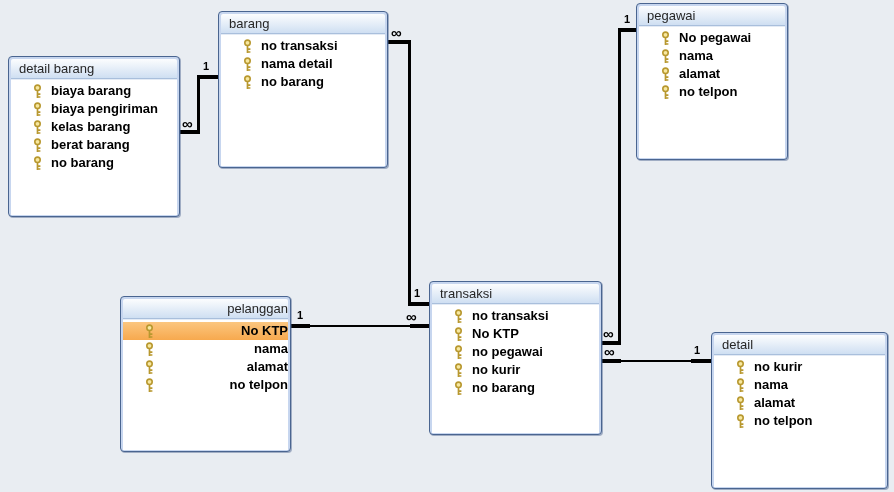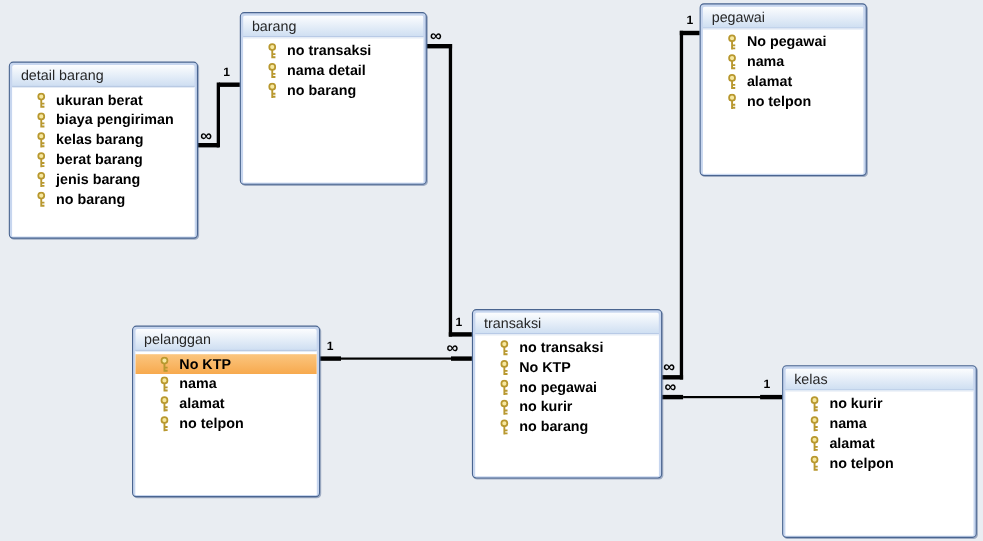--- a/index.html
+++ b/index.html
@@ -124,21 +124,21 @@
     <div class="table-title">detail barang</div>
     <div class="table-body" style="height: 135px;">
       <div class="field-rows">
           <div class="field-row">
     <span class="key-icon" hidden="">
       <svg width="11" height="15" viewBox="0 0 11 15">
         <circle cx="5.5" cy="3.8" r="2.7" fill="#f7e8a0" stroke="#b8982f" stroke-width="1.6"></circle>
         <path d="M5.5 6.5 V14 M5.5 10.2 H8.4 M5.5 13 H8.4" fill="none" stroke="#b8982f" stroke-width="1.7"></path>
       </svg>
     </span>
-    <span class="field-label">ukuran berat</span>
+    <span class="field-label">biaya barang</span>
   </div>
           <div class="field-row">
     <span class="key-icon" hidden="">
       <svg width="11" height="15" viewBox="0 0 11 15">
         <circle cx="5.5" cy="3.8" r="2.7" fill="#f7e8a0" stroke="#b8982f" stroke-width="1.6"></circle>
         <path d="M5.5 6.5 V14 M5.5 10.2 H8.4 M5.5 13 H8.4" fill="none" stroke="#b8982f" stroke-width="1.7"></path>
       </svg>
     </span>
     <span class="field-label">biaya pengiriman</span>
   </div>
@@ -152,29 +152,20 @@
     <span class="field-label">kelas barang</span>
   </div>
           <div class="field-row">
     <span class="key-icon" hidden="">
       <svg width="11" height="15" viewBox="0 0 11 15">
         <circle cx="5.5" cy="3.8" r="2.7" fill="#f7e8a0" stroke="#b8982f" stroke-width="1.6"></circle>
         <path d="M5.5 6.5 V14 M5.5 10.2 H8.4 M5.5 13 H8.4" fill="none" stroke="#b8982f" stroke-width="1.7"></path>
       </svg>
     </span>
     <span class="field-label">berat barang</span>
-  </div>
-          <div class="field-row">
-    <span class="key-icon" hidden="">
-      <svg width="11" height="15" viewBox="0 0 11 15">
-        <circle cx="5.5" cy="3.8" r="2.7" fill="#f7e8a0" stroke="#b8982f" stroke-width="1.6"></circle>
-        <path d="M5.5 6.5 V14 M5.5 10.2 H8.4 M5.5 13 H8.4" fill="none" stroke="#b8982f" stroke-width="1.7"></path>
-      </svg>
-    </span>
-    <span class="field-label">jenis barang</span>
   </div>
           <div class="field-row">
     <span class="key-icon" hidden="">
       <svg width="11" height="15" viewBox="0 0 11 15">
         <circle cx="5.5" cy="3.8" r="2.7" fill="#f7e8a0" stroke="#b8982f" stroke-width="1.6"></circle>
         <path d="M5.5 6.5 V14 M5.5 10.2 H8.4 M5.5 13 H8.4" fill="none" stroke="#b8982f" stroke-width="1.7"></path>
       </svg>
     </span>
     <span class="field-label">no barang</span>
   </div>
@@ -251,21 +242,21 @@
       <svg width="11" height="15" viewBox="0 0 11 15">
         <circle cx="5.5" cy="3.8" r="2.7" fill="#f7e8a0" stroke="#b8982f" stroke-width="1.6"></circle>
         <path d="M5.5 6.5 V14 M5.5 10.2 H8.4 M5.5 13 H8.4" fill="none" stroke="#b8982f" stroke-width="1.7"></path>
       </svg>
     </span>
     <span class="field-label">no telpon</span>
   </div>
         </div>
     </div>
   </div>
-    <div class="table-box" style="left: 120px; top: 296px; width: 171px; height: 156px;">
+    <div class="table-box" style="left: 120px; top: 296px; width: 171px; height: 156px; text-align: right;">
     <div class="table-title">pelanggan</div>
     <div class="table-body" style="height: 130px;">
       <div class="field-rows">
           <div class="field-row selected">
     <span class="key-icon">
       <svg width="11" height="15" viewBox="0 0 11 15">
         <circle cx="5.5" cy="3.8" r="2.7" fill="#f7e8a0" stroke="#b8982f" stroke-width="1.6"></circle>
         <path d="M5.5 6.5 V14 M5.5 10.2 H8.4 M5.5 13 H8.4" fill="none" stroke="#b8982f" stroke-width="1.7"></path>
       </svg>
     </span>
@@ -347,21 +338,21 @@
         <circle cx="5.5" cy="3.8" r="2.7" fill="#f7e8a0" stroke="#b8982f" stroke-width="1.6"></circle>
         <path d="M5.5 6.5 V14 M5.5 10.2 H8.4 M5.5 13 H8.4" fill="none" stroke="#b8982f" stroke-width="1.7"></path>
       </svg>
     </span>
     <span class="field-label">no barang</span>
   </div>
         </div>
     </div>
   </div>
     <div class="table-box" style="left: 711px; top: 332px; width: 177px; height: 157px;">
-    <div class="table-title">kelas</div>
+    <div class="table-title">detail</div>
     <div class="table-body" style="height: 131px;">
       <div class="field-rows">
           <div class="field-row">
     <span class="key-icon">
       <svg width="11" height="15" viewBox="0 0 11 15">
         <circle cx="5.5" cy="3.8" r="2.7" fill="#f7e8a0" stroke="#b8982f" stroke-width="1.6"></circle>
         <path d="M5.5 6.5 V14 M5.5 10.2 H8.4 M5.5 13 H8.4" fill="none" stroke="#b8982f" stroke-width="1.7"></path>
       </svg>
     </span>
     <span class="field-label">no kurir</span>

